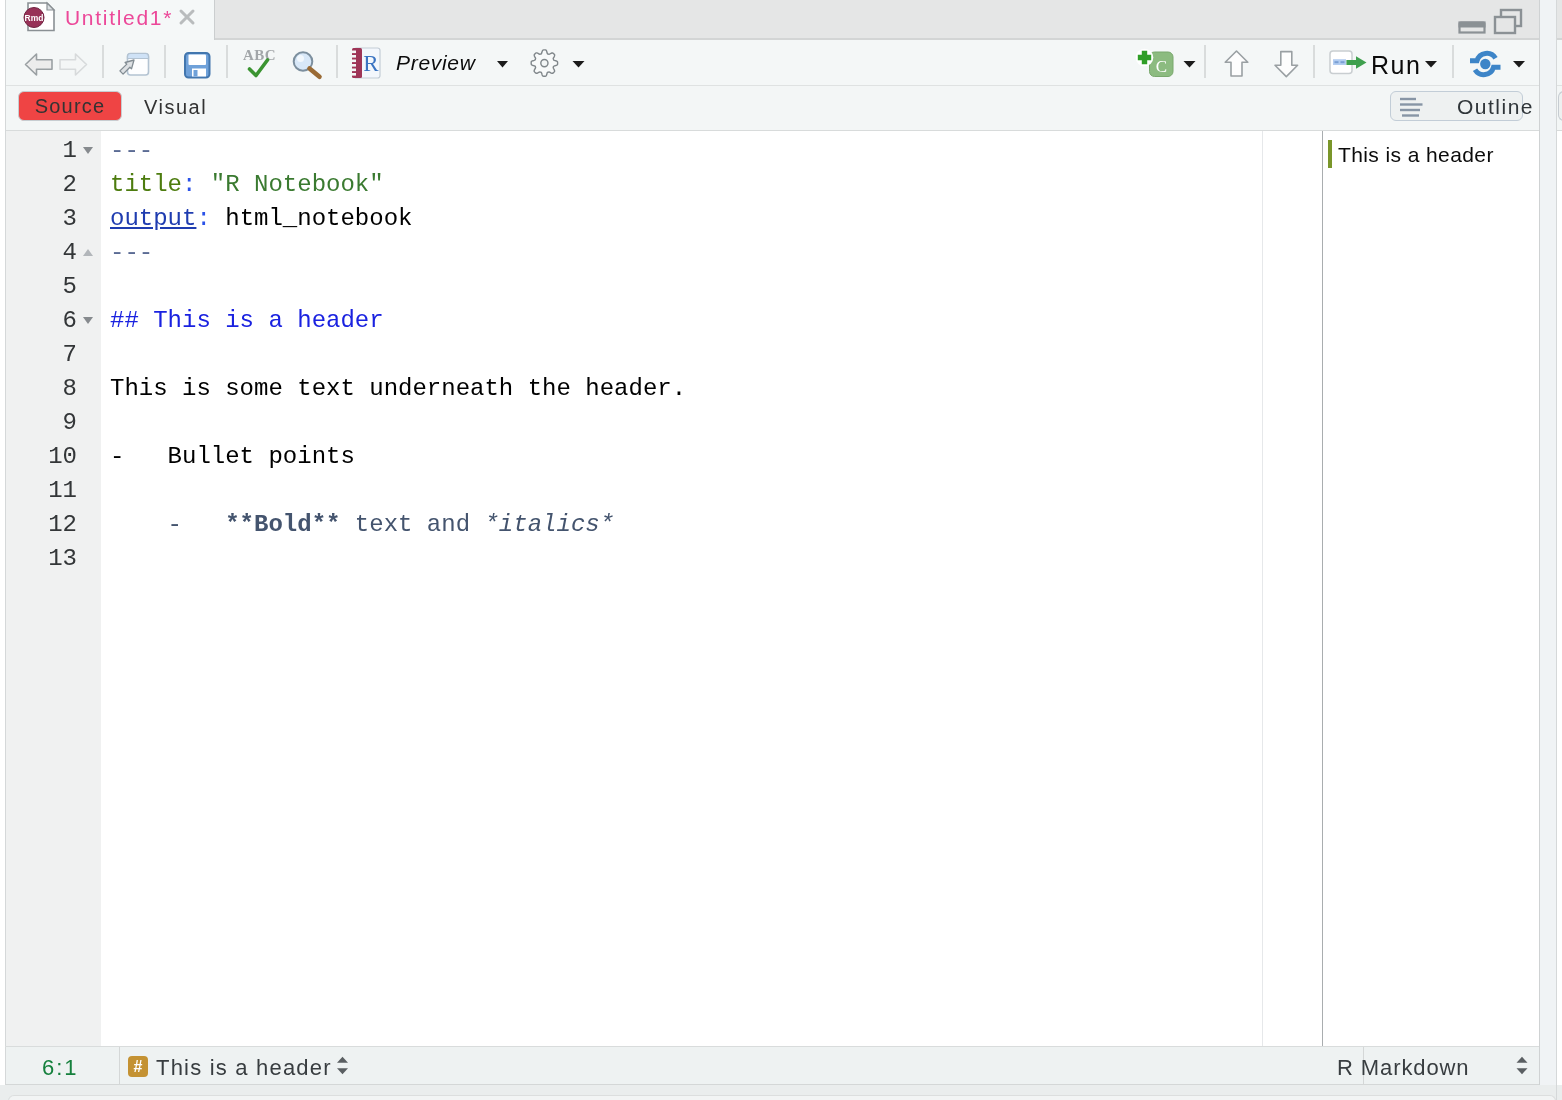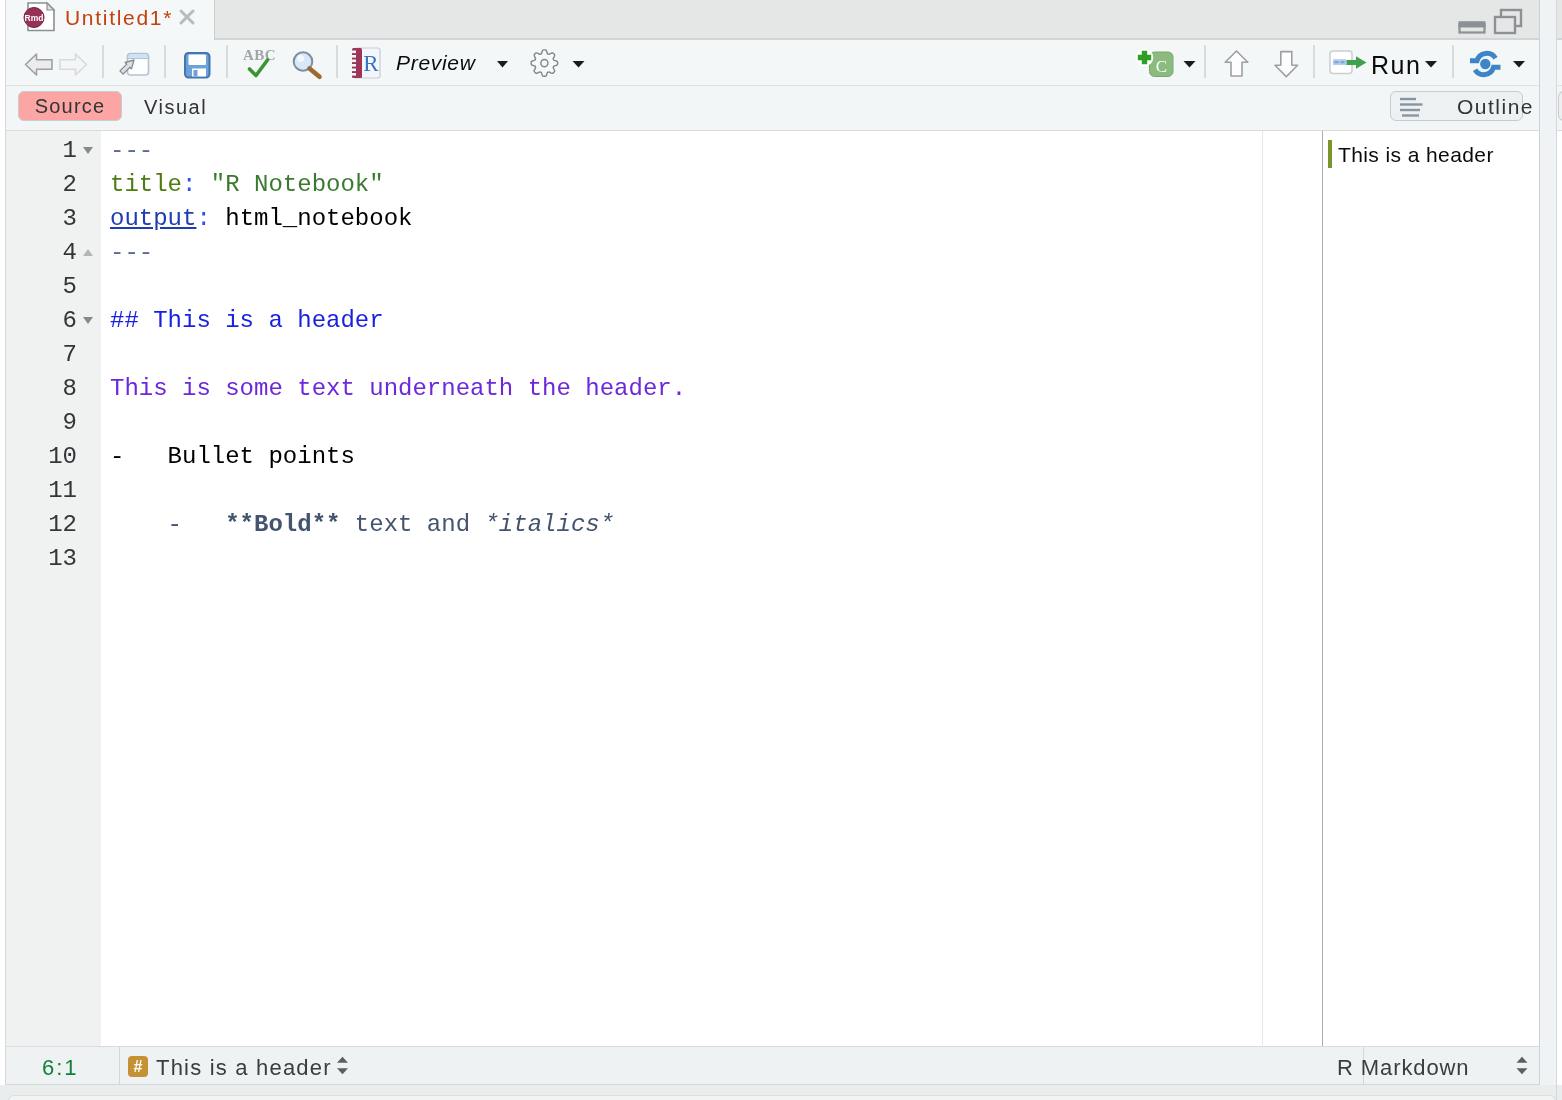--- a/index.html
+++ b/index.html
@@ -37,23 +37,23 @@
 <div class="abs" style="left:1540px;top:0;width:16px;height:1085px;background:#f0f3f5;"></div>
 <div class="abs" style="left:1556px;top:0;width:1px;height:1100px;background:#d5d8d9;"></div>
 <div class="abs" style="left:1557px;top:0;width:5px;height:38px;background:#e5e6e6;"></div>
 <div class="abs" style="left:1557px;top:38px;width:5px;height:2px;background:#d3d5d5;"></div>
 <div class="abs" style="left:1557px;top:40px;width:5px;height:45px;background:#f4f7f7;"></div>
 <div class="abs" style="left:1557px;top:85px;width:5px;height:1px;background:#dfe2e2;"></div>
 <div class="abs" style="left:1557px;top:86px;width:5px;height:44px;background:#f3f6f6;"></div>
 <div class="abs" style="left:1558px;top:91px;width:6px;height:30px;background:#eef0f0;border:1px solid #c6ccd2;border-right:none;border-radius:6px 0 0 6px;box-sizing:border-box;"></div>
 <div class="abs" style="left:1557px;top:130px;width:5px;height:1px;background:#d8dbdb;"></div>
 
-<div class="abs" style="left:65px;top:6px;font-size:21px;color:#c2410c;letter-spacing:1.7px;">Untitled1*</div>
-
-<div class="abs" style="left:18px;top:91px;width:104px;height:30px;background:#fca5a5;border:1px solid #c7cdd1;border-radius:6px;box-sizing:border-box;text-align:center;line-height:28px;font-size:20px;color:#333;letter-spacing:1.2px;">Source</div>
+<div class="abs" style="left:65px;top:6px;font-size:21px;color:#ec4899;letter-spacing:1.7px;">Untitled1*</div>
+
+<div class="abs" style="left:18px;top:91px;width:104px;height:30px;background:#ef4444;border:1px solid #c7cdd1;border-radius:6px;box-sizing:border-box;text-align:center;line-height:28px;font-size:20px;color:#333;letter-spacing:1.2px;">Source</div>
 <div class="abs" style="left:144px;top:96px;font-size:20px;color:#333;letter-spacing:1.5px;">Visual</div>
 <div class="abs" style="left:1390px;top:91px;width:133px;height:30px;background:#eef1f1;border:1px solid #c2cdd7;border-radius:6px;box-sizing:border-box;"></div>
 <div class="abs" style="left:1429px;top:95px;font-size:21px;color:#2f3539;letter-spacing:1.5px;margin-left:28px;">Outline</div>
 
 <div class="abs" style="left:102px;top:45px;width:2px;height:33px;background:#d9dcdc;"></div>
 <div class="abs" style="left:164px;top:45px;width:2px;height:33px;background:#d9dcdc;"></div>
 <div class="abs" style="left:226px;top:45px;width:2px;height:33px;background:#d9dcdc;"></div>
 <div class="abs" style="left:336px;top:45px;width:2px;height:33px;background:#d9dcdc;"></div>
 <div class="abs" style="left:1204px;top:45px;width:2px;height:33px;background:#d9dcdc;"></div>
 <div class="abs" style="left:1313px;top:45px;width:2px;height:33px;background:#d9dcdc;"></div>
@@ -67,21 +67,21 @@
 </div>
 
 <div class="abs mono" style="left:110px;top:134px;font-size:24px;line-height:34px;">
     <div style="white-space:pre;color:#5b6b94;">---</div>
     <div style="white-space:pre;"><span style="color:#4d7c0f;">title</span><span style="color:#2a52e8;">:</span> <span style="color:#3a7a30;">"R Notebook"</span></div>
     <div style="white-space:pre;"><span style="color:#1f3cb0;text-decoration:underline;">output</span><span style="color:#2a52e8;">:</span> <span style="color:#000;">html_notebook</span></div>
     <div style="white-space:pre;color:#5b6b94;">---</div>
     <div style="height:34px;"></div>
     <div style="white-space:pre;color:#1a22e0;">## This is a header</div>
     <div style="height:34px;"></div>
-    <div style="white-space:pre;color:#6d28d9;">This is some text underneath the header.</div>
+    <div style="white-space:pre;color:#000000;">This is some text underneath the header.</div>
     <div style="height:34px;"></div>
     <div style="white-space:pre;color:#000;">-   Bullet points</div>
     <div style="height:34px;"></div>
     <div style="white-space:pre;color:#44546e;">    -   <b>**Bold**</b> text and <i>*italics*</i></div>
   </div>
 
 <div class="abs" style="left:83px;top:147px;width:0;height:0;border-left:5px solid transparent;border-right:5px solid transparent;border-top:7px solid #868a8e;"></div>
 <div class="abs" style="left:83px;top:249px;width:0;height:0;border-left:5px solid transparent;border-right:5px solid transparent;border-bottom:7px solid #b2b6ba;"></div>
 <div class="abs" style="left:83px;top:317px;width:0;height:0;border-left:5px solid transparent;border-right:5px solid transparent;border-top:7px solid #868a8e;"></div>
 

